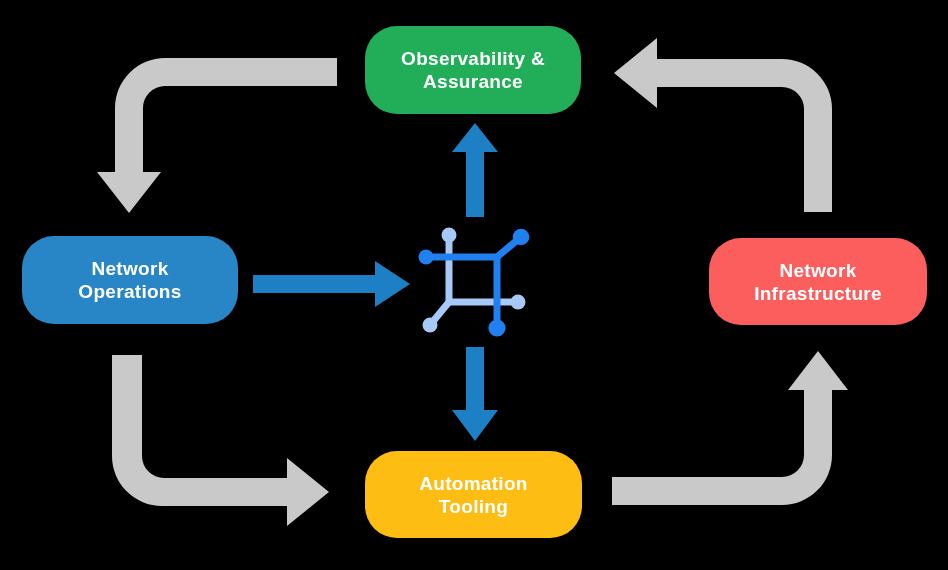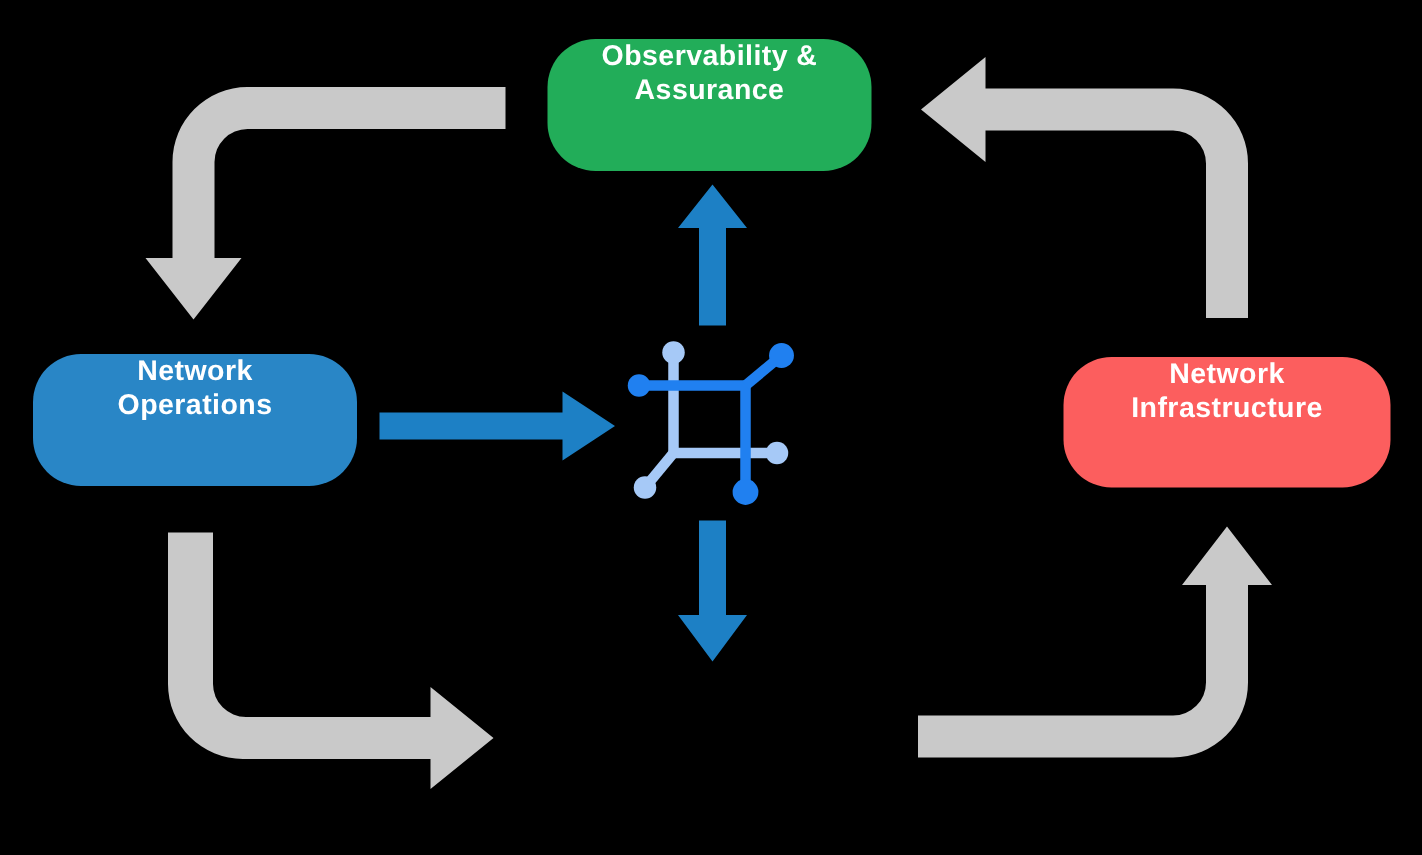--- a/index.html
+++ b/index.html
@@ -17,21 +17,21 @@
   }
   .layer {
     position: absolute;
     left: 0;
     top: 0;
   }
   .node {
     position: absolute;
     border-radius: 32px;
     display: flex;
-    align-items: flex-start;
+    align-items: center;
     justify-content: center;
   }
   .node-label {
     color: #ffffff;
     font-size: 19px;
     font-weight: 600;
     line-height: 23px;
     letter-spacing: 0.3px;
     text-align: center;
     white-space: pre-line;
@@ -92,14 +92,18 @@
   <div class="node" id="node-operations" style="background: rgb(41, 134, 198);">
     <span class="node-label">Network
 Operations</span>
   </div>
 
   <div class="node" id="node-infrastructure" style="background: rgb(252, 94, 94);">
     <span class="node-label">Network
 Infrastructure</span>
   </div>
 
+  <div class="node" id="node-automation" style="background: rgb(253, 189, 19);">
+    <span class="node-label">Automation
+Tooling</span>
+  </div>
 
 </div>
 
 </body></html>

